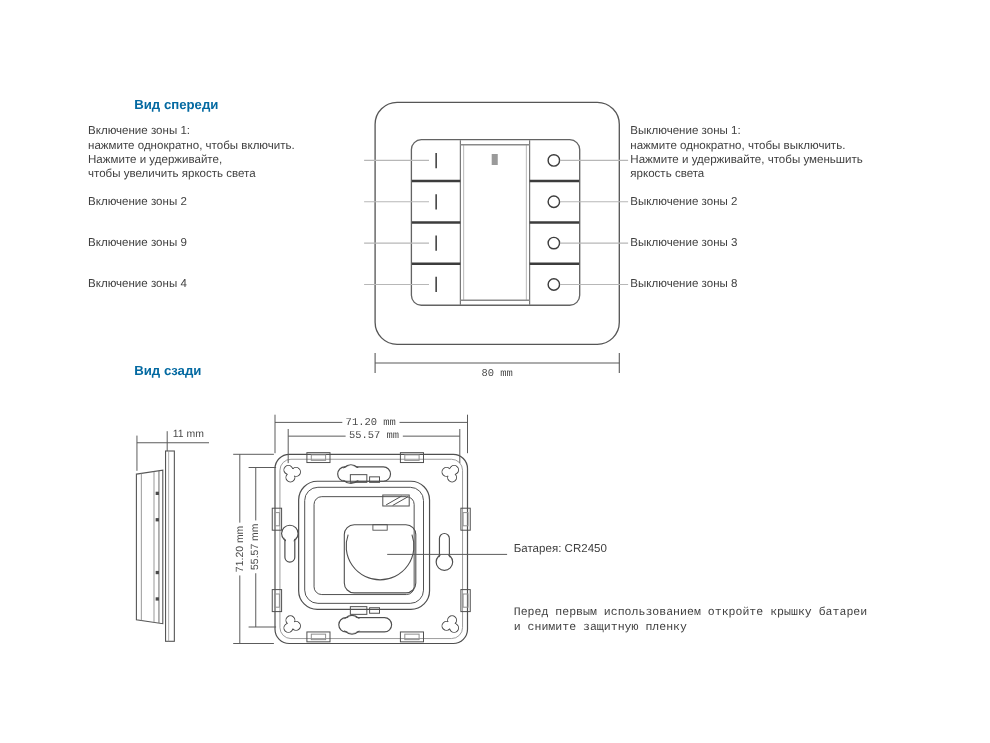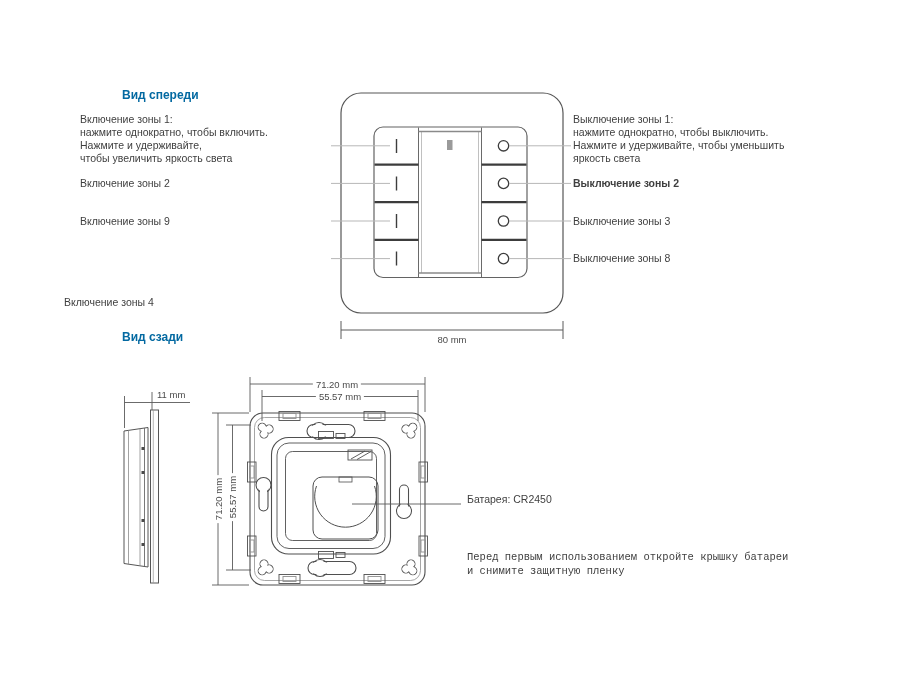--- a/index.html
+++ b/index.html
@@ -7,21 +7,21 @@
     width:900px;height:675px;position:relative;background:#ffffff;
     font-family:"Liberation Sans","DejaVu Sans",sans-serif;
     color:#3d3d3d;overflow:hidden;
   }
   .abs{position:absolute;}
   svg{position:absolute;left:0;top:0;pointer-events:none;}
   .h{font-size:12px;font-weight:bold;color:#0369a1;}
   .lbl{font-size:10.5px;line-height:13px;white-space:pre-line;color:#3f3f3f;}
   .lbl.r{}
   .dim{font-size:9.5px;color:#4a4a4a;background:#ffffff;padding:0 3px;white-space:nowrap;}
-  .dim.c{transform:translate(-50%,-50%);}
+  .dim.c{transform:translate(-50%,-50%);font-family:Liberation Mono, monospace;}
   .dim.v{transform:translate(-50%,-50%) rotate(-90deg);}
   .note{font-size:10.5px;line-height:14px;white-space:pre-line;color:#3f3f3f;}
 </style>
 </head>
 <body>
 
 <svg width="900" height="675" viewBox="0 0 900 675">
 
   <g fill="none" stroke="#565656" stroke-width="1.2">
 
@@ -264,27 +264,27 @@
 </svg>
 
 <div class="abs h" style="left:122px;top:88px;">Вид спереди</div>
 
 <div class="abs lbl r" style="left:80px;top:113px;width:250px;">Включение зоны 1:
 нажмите однократно, чтобы включить.
 Нажмите и удерживайте,
 чтобы увеличить яркость света</div>
 <div class="abs lbl r" style="left:80px;top:177px;width:250px;">Включение зоны 2</div>
 <div class="abs lbl r" style="left:80px;top:215px;width:250px;">Включение зоны 9</div>
-<div class="abs lbl r" style="left:64px;top:252px;width:250px;margin-top:44px;">Включение зоны 4</div>
+<div class="abs lbl r" style="left:80px;top:252px;width:250px;">Включение зоны 4</div>
 
 <div class="abs lbl" style="left:573px;top:113px;width:240px;">Выключение зоны 1:
 нажмите однократно, чтобы выключить.
 Нажмите и удерживайте, чтобы уменьшить
 яркость света</div>
-<div class="abs lbl" style="left:573px;top:177px;width:240px;font-weight:bold;">Выключение зоны 2</div>
+<div class="abs lbl" style="left:573px;top:177px;width:240px;">Выключение зоны 2</div>
 <div class="abs lbl" style="left:573px;top:215px;width:240px;">Выключение зоны 3</div>
 <div class="abs lbl" style="left:573px;top:252px;width:240px;">Выключение зоны 8</div>
 
 <div class="abs dim c" style="left:452px;top:339px;">80 mm</div>
 
 <div class="abs h" style="left:122px;top:330px;">Вид сзади</div>
 
 <div class="abs dim" style="left:154px;top:389px;background:none;">11 mm</div>
 <div class="abs dim c" style="left:337px;top:384px;">71.20 mm</div>
 <div class="abs dim c" style="left:340px;top:396px;">55.57 mm</div>

